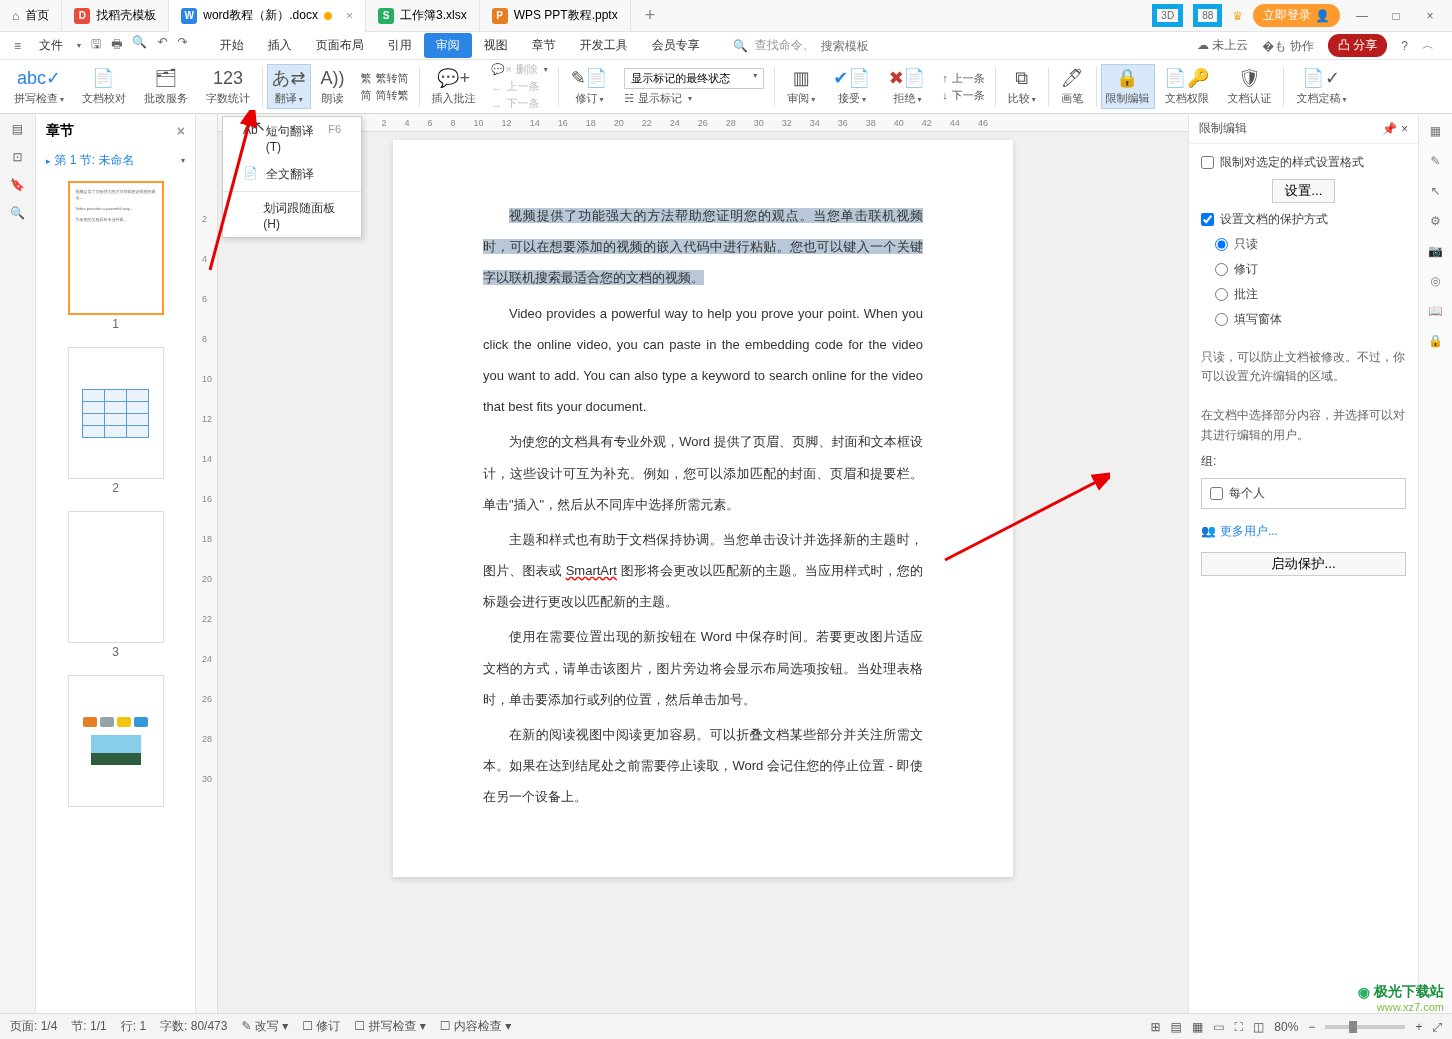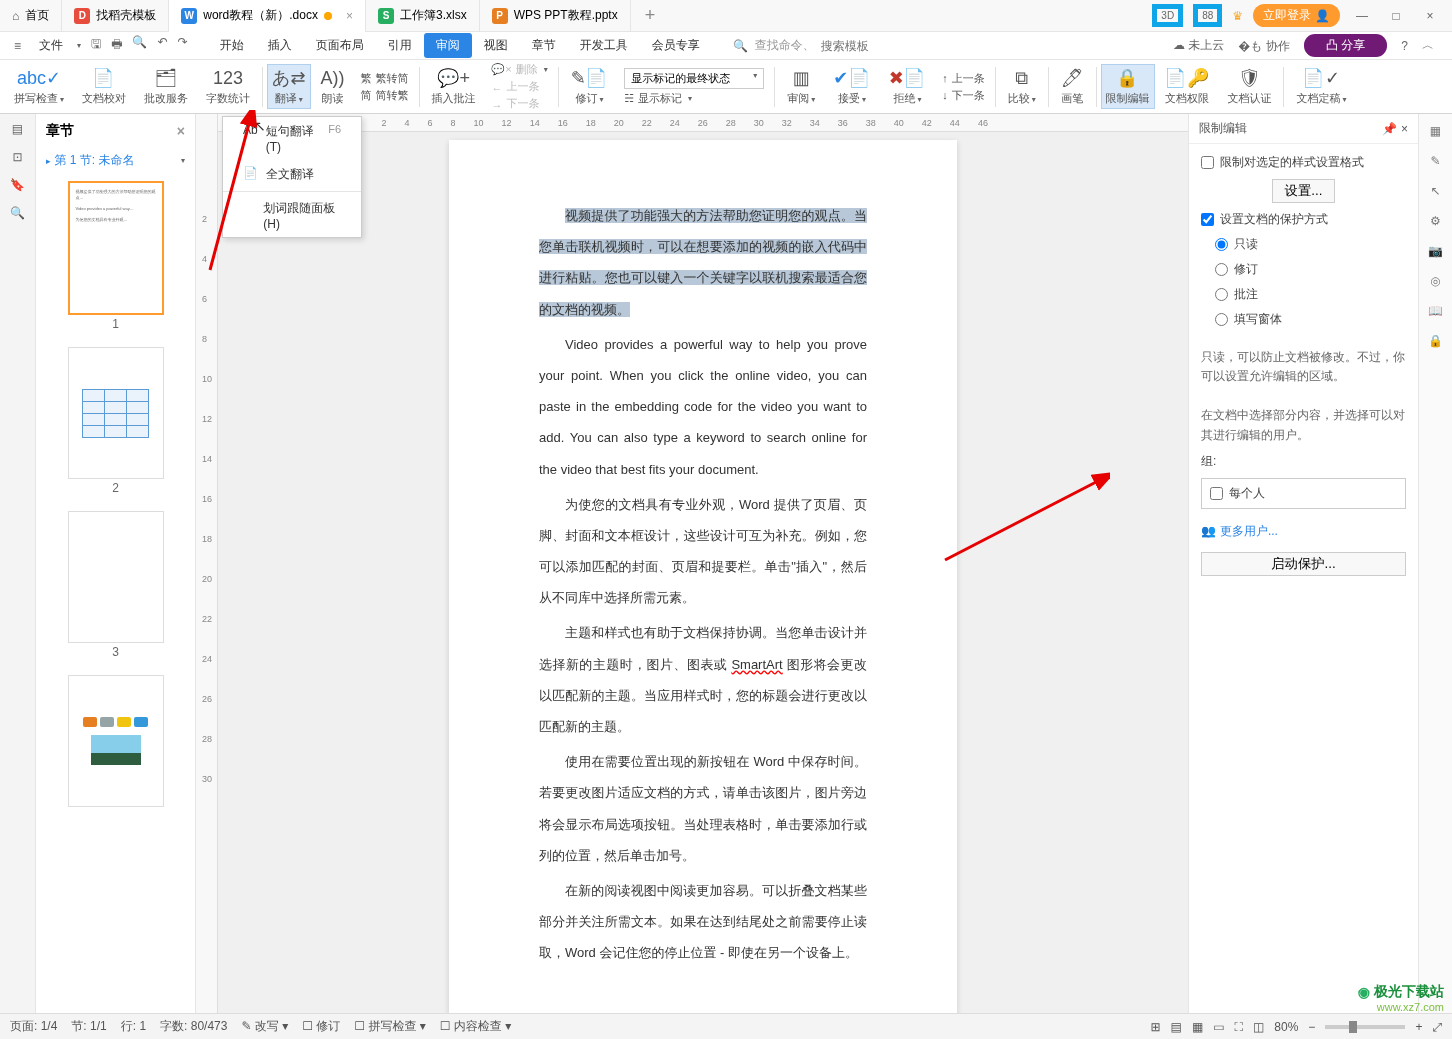--- a/index.html
+++ b/index.html
@@ -27,21 +27,21 @@
 .menubar { height: 28px; display: flex; align-items: center; padding: 0 8px; gap: 2px; border-bottom: 1px solid #e5e5e5; }
 .menu-burger { padding: 0 6px; color: #666; }
 .menu-file { padding: 0 10px; color: #333; }
 .quick-icons { display: flex; gap: 10px; padding: 0 8px; color: #666; }
 .menu-tabs { display: flex; margin-left: 10px; }
 .menu-tab { padding: 4px 12px; color: #333; cursor: pointer; }
 .menu-tab.active { background: #2b85e4; color: #fff; border-radius: 3px; }
 .search-cmd { margin-left: 20px; display: flex; align-items: center; gap: 6px; color: #999; }
 .search-cmd input { border: none; outline: none; font-size: 12px; width: 120px; }
 .menubar-right { margin-left: auto; display: flex; align-items: center; gap: 14px; padding-right: 10px; color: #666; }
-.share-btn { background: #701a75; color: #fff; padding: 3px 22px; border-radius: 11px; }
+.share-btn { background: #b91c1c; color: #fff; padding: 3px 10px; border-radius: 11px; }
 
 
 .ribbon { height: 54px; display: flex; align-items: center; padding: 0 6px; border-bottom: 1px solid #d5d5d5; gap: 2px; }
 .ribbon-group { display: flex; flex-direction: column; align-items: center; padding: 0 8px; gap: 2px; color: #555; position: relative; }
 .ribbon-icon { font-size: 18px; height: 22px; display: flex; align-items: center; text-align: right; }
 .ribbon-label { font-size: 11px; white-space: nowrap; }
 .ribbon-sep { width: 1px; height: 40px; background: #e0e0e0; margin: 0 2px; }
 .ribbon-stack { display: flex; flex-direction: column; gap: 2px; padding: 0 6px; }
 .ribbon-small { display: flex; align-items: center; gap: 4px; font-size: 11px; color: #555; }
 .ribbon-btn-active { background: #d8e8f8; padding: 2px 4px; border: 1px solid #b0d0f0; }
@@ -74,21 +74,21 @@
 .flow-box { width: 14px; height: 10px; border-radius: 2px; }
 .thumb-img { width: 50px; height: 30px; background: linear-gradient(#87ceeb 60%, #2e5c3e 60%); }
 .thumb-label { text-align: center; font-size: 12px; color: #666; padding: 2px 0 8px; }
 
 
 .doc-area { flex: 1; display: flex; background: #f0f0f0; position: relative; }
 .vruler { width: 22px; background: #f8f8f8; border-right: 1px solid #ddd; position: relative; }
 .vruler-tick { position: absolute; left: 6px; font-size: 9px; color: #888; }
 .doc-scroll { flex: 1; overflow: auto; position: relative; }
 .hruler { height: 18px; background: #f8f8f8; border-bottom: 1px solid #ddd; display: flex; align-items: center; padding-left: 120px; font-size: 9px; color: #888; gap: 18px; position: sticky; top: 0; }
-.page { width: 508px; background: #fff; margin: 8px auto 20px; padding: 60px 90px; box-shadow: 0 2px 6px rgba(0,0,0,0.15); line-height: 2.4; font-size: 13px; color: #333; font-family: SimSun, serif; }
+.page { width: 620px; background: #fff; margin: 8px auto 20px; padding: 60px 90px; box-shadow: 0 2px 6px rgba(0,0,0,0.15); line-height: 2.4; font-size: 13px; color: #333; font-family: SimSun, serif; }
 .page .hl { background: #b8c8d8; }
 .page p { text-indent: 2em; text-align: justify; margin-bottom: 4px; }
 .smart { text-decoration: underline; text-decoration-color: red; text-decoration-style: wavy; }
 
 
 .right-panel { width: 230px; border-left: 1px solid #e5e5e5; background: #fff; display: flex; flex-direction: column; font-size: 12px; }
 .rp-header { display: flex; align-items: center; justify-content: space-between; padding: 6px 10px; border-bottom: 1px solid #eee; color: #555; }
 .rp-body { padding: 10px 12px; color: #444; display: flex; flex-direction: column; gap: 8px; }
 .rp-check { display: flex; align-items: center; gap: 6px; }
 .rp-btn { border: 1px solid #ccc; background: #f8f8f8; padding: 2px 12px; margin: 0 auto; }

